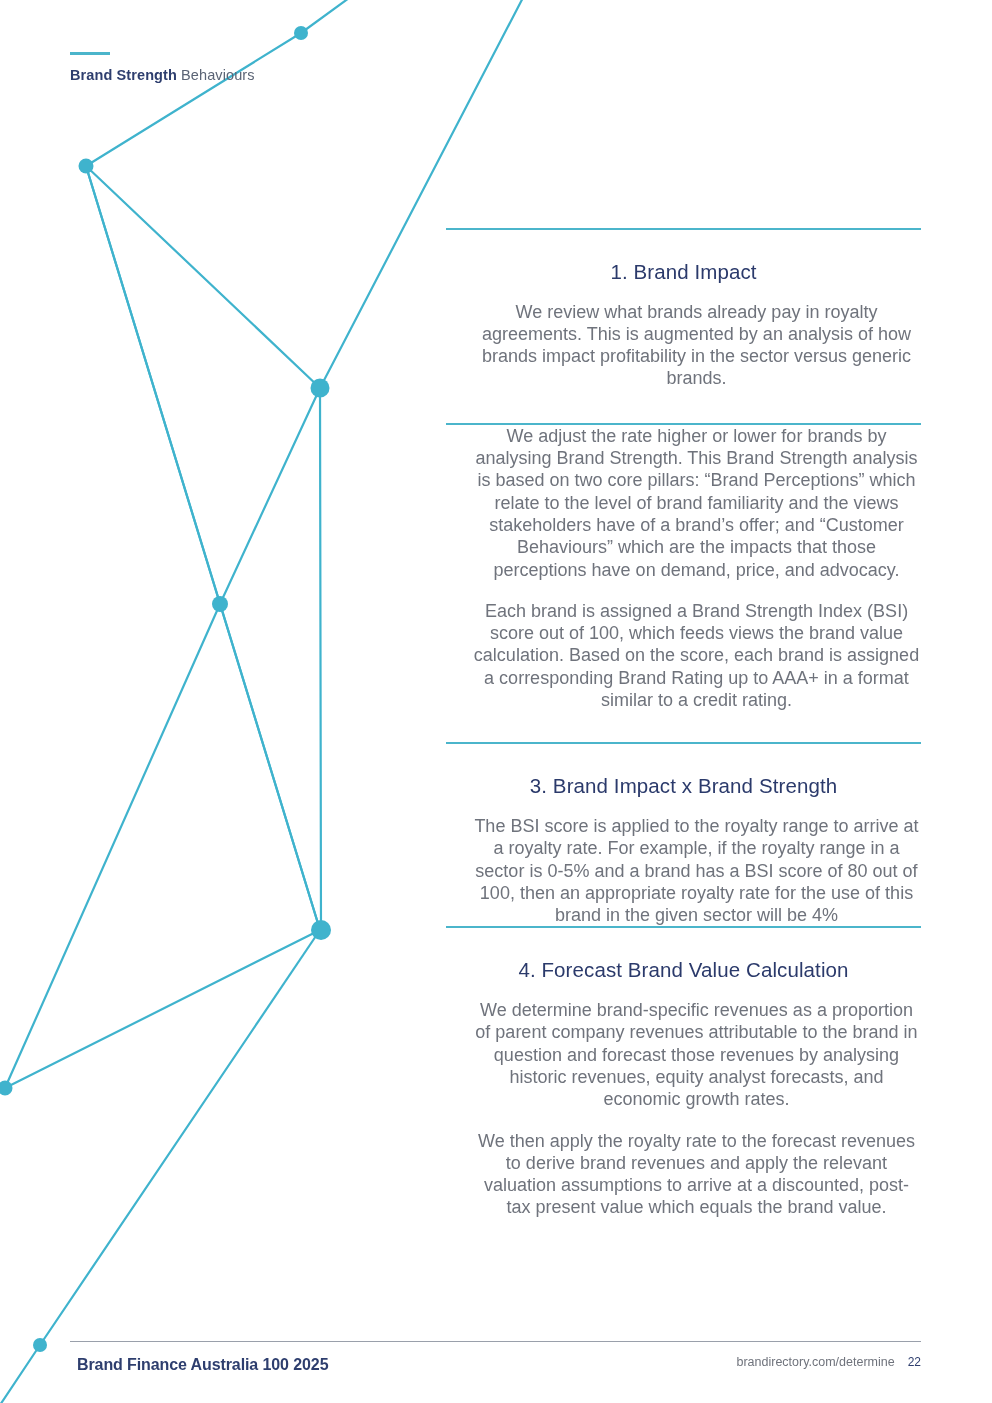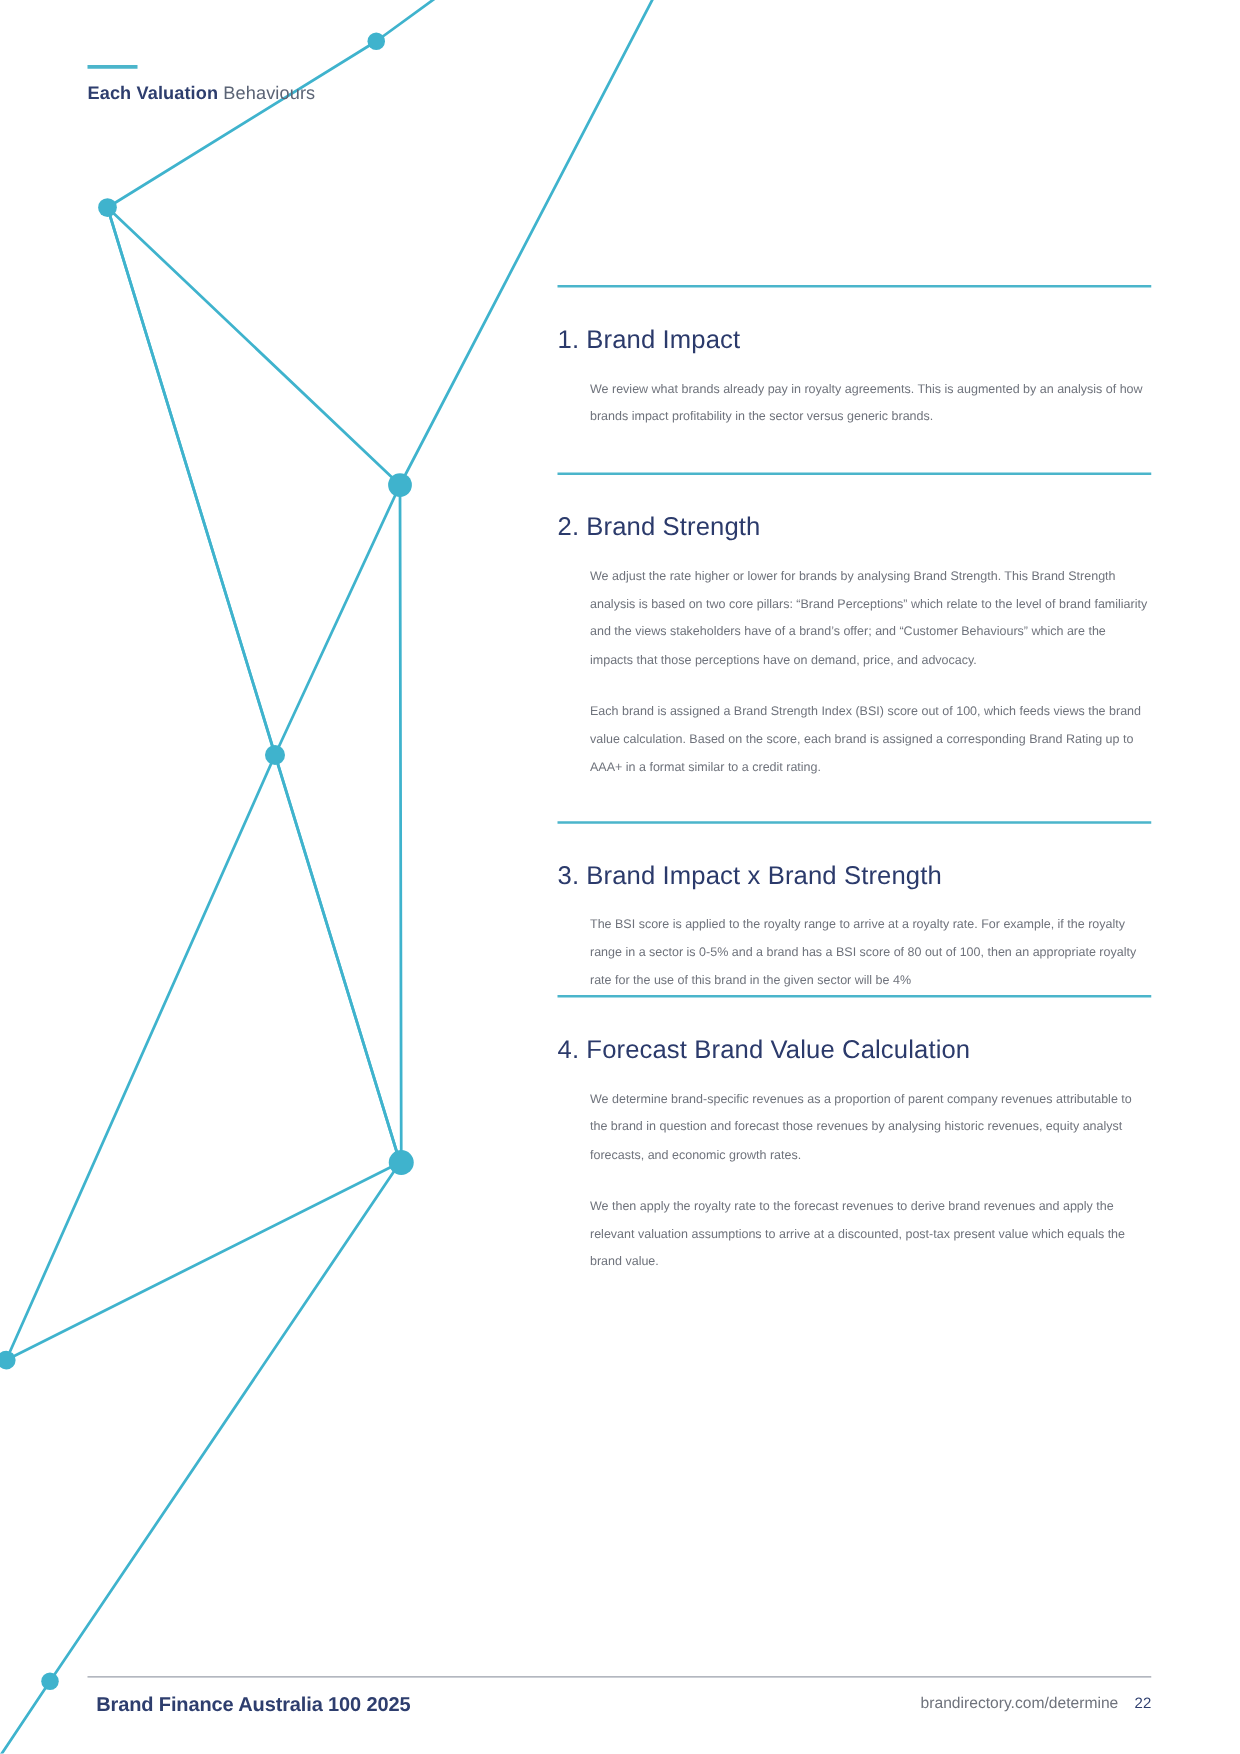--- a/index.html
+++ b/index.html
@@ -54,42 +54,42 @@
 
   
   #content {
     position: absolute;
     left: 446px;
     top: 228px;
     width: 475px;
     z-index: 2;
   }
 
-  .section { margin-bottom: 0; }
+  .section { margin-bottom: 0; text-align: center; }
 
   .section-rule {
     width: 100%;
     height: 2px;
     background: #4BB5CB;
   }
 
   .section-heading {
     font-size: 20.5px;
     font-weight: 400;
     color: #2B3A6B;
     letter-spacing: .1px;
     margin-top: 30px;
     margin-bottom: 16px;
     line-height: 1.2;
   }
 
   .section-body { padding-left: 26px; }
 
   .para {
-    font-size: 10px;
+    font-size: 18px;
     line-height: 22.3px;
     color: #6f737c;
     margin-bottom: 19px;
   }
   .para:last-child { margin-bottom: 0; }
 
   .sec-gap-1 { margin-bottom: 33px; }
   .sec-gap-2 { margin-bottom: 31px; }
   .sec-gap-3 { }
 
@@ -168,36 +168,35 @@
       <circle cx="320" cy="388" r="9.5"></circle>
       <circle cx="220" cy="604" r="8"></circle>
       <circle cx="321" cy="930" r="10"></circle>
       <circle cx="5" cy="1088" r="7.5"></circle>
       <circle cx="40" cy="1345" r="7"></circle>
     </g>
   </svg>
 
   <div id="masthead">
     <div id="masthead-rule"></div>
-    <div id="masthead-title"><span class="strong">Each Valuation</span><span class="light"> Behaviours</span></div>
+    <div id="masthead-title"><span class="strong">Brand Strength</span><span class="light"> Behaviours</span></div>
   </div>
 
   <div id="content">
 
     <div class="section sec-gap-1">
       <div class="section-rule"></div>
       <h2 class="section-heading">1. Brand Impact</h2>
       <div class="section-body">
         <p class="para">We review what brands already pay in royalty agreements. This is augmented by an analysis of how brands impact profitability in the sector versus generic brands.</p>
       </div>
     </div>
 
     <div class="section sec-gap-2">
       <div class="section-rule"></div>
-      <h2 class="section-heading">2. Brand Strength</h2>
       <div class="section-body">
         <p class="para">We adjust the rate higher or lower for brands by analysing Brand Strength. This Brand Strength analysis is based on two core pillars: “Brand Perceptions” which relate to the level of brand familiarity and the views stakeholders have of a brand’s offer; and “Customer Behaviours” which are the impacts that those perceptions have on demand, price, and advocacy.</p>
         <p class="para">Each brand is assigned a Brand Strength Index (BSI) score out of 100, which feeds views the brand value calculation. Based on the score, each brand is assigned a corresponding Brand Rating up to AAA+ in a format similar to a credit rating.</p>
       </div>
     </div>
 
     <div class="section sec-gap-3">
       <div class="section-rule"></div>
       <h2 class="section-heading">3. Brand Impact x Brand Strength</h2>
       <div class="section-body">

